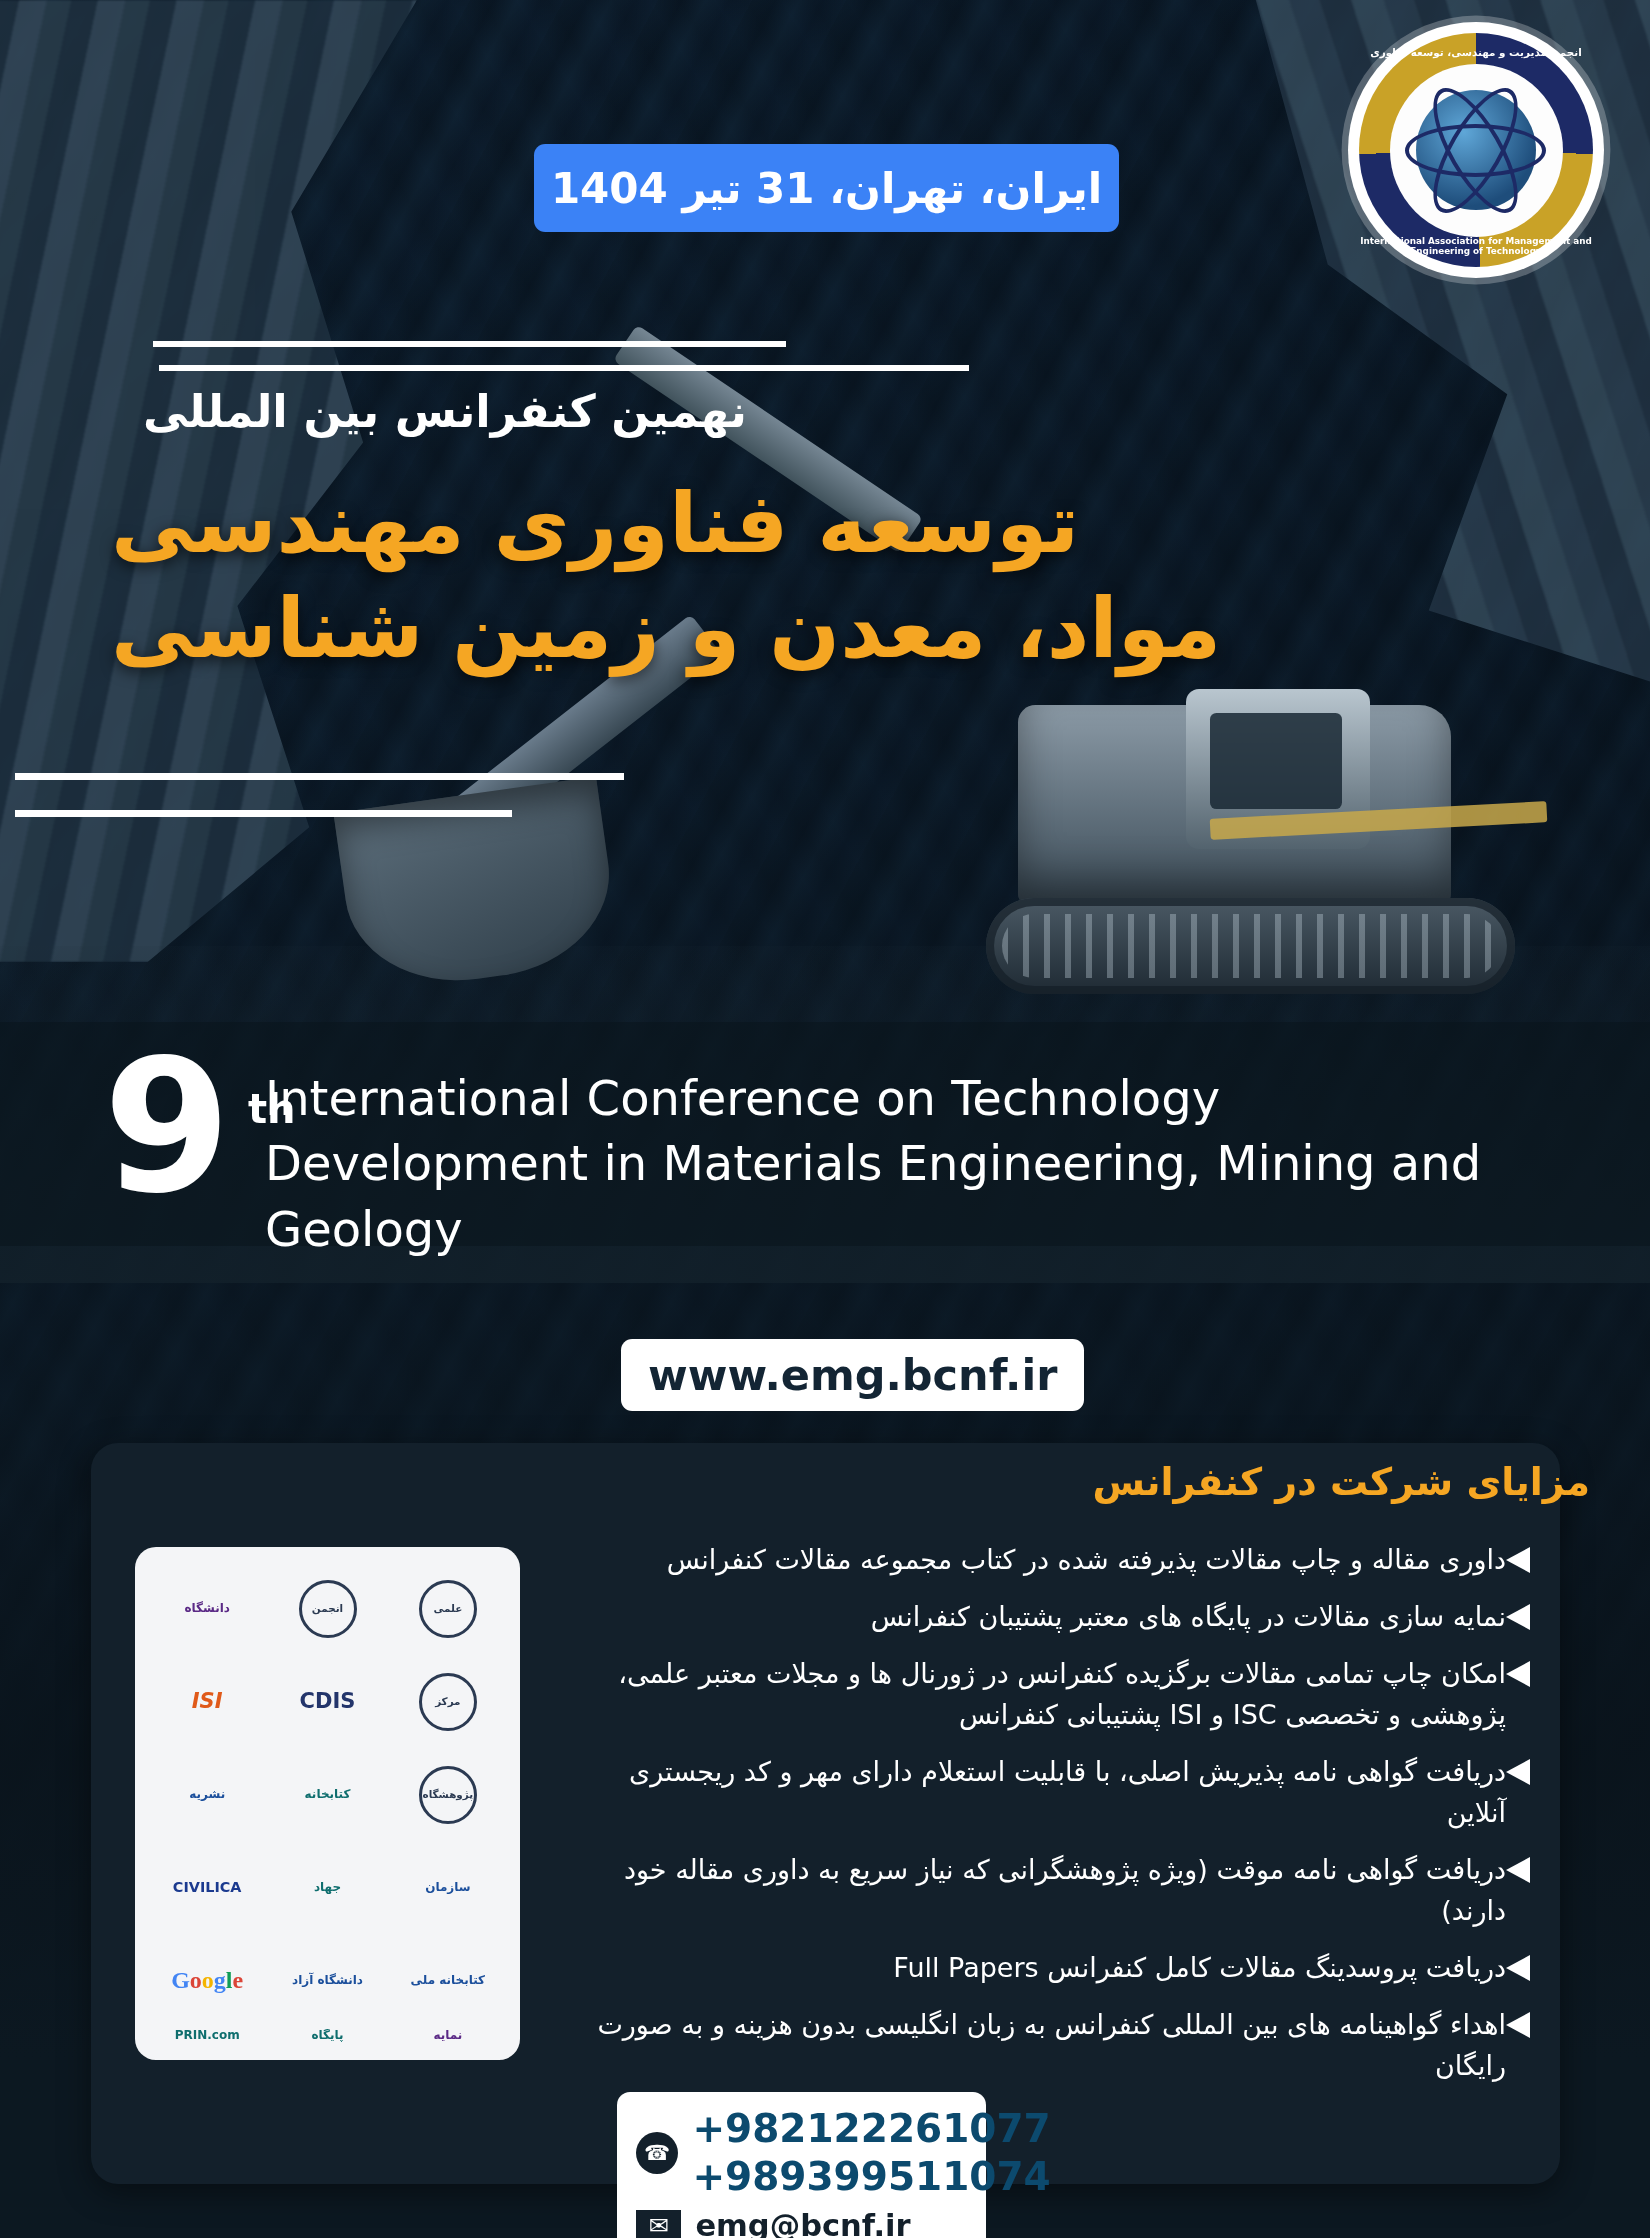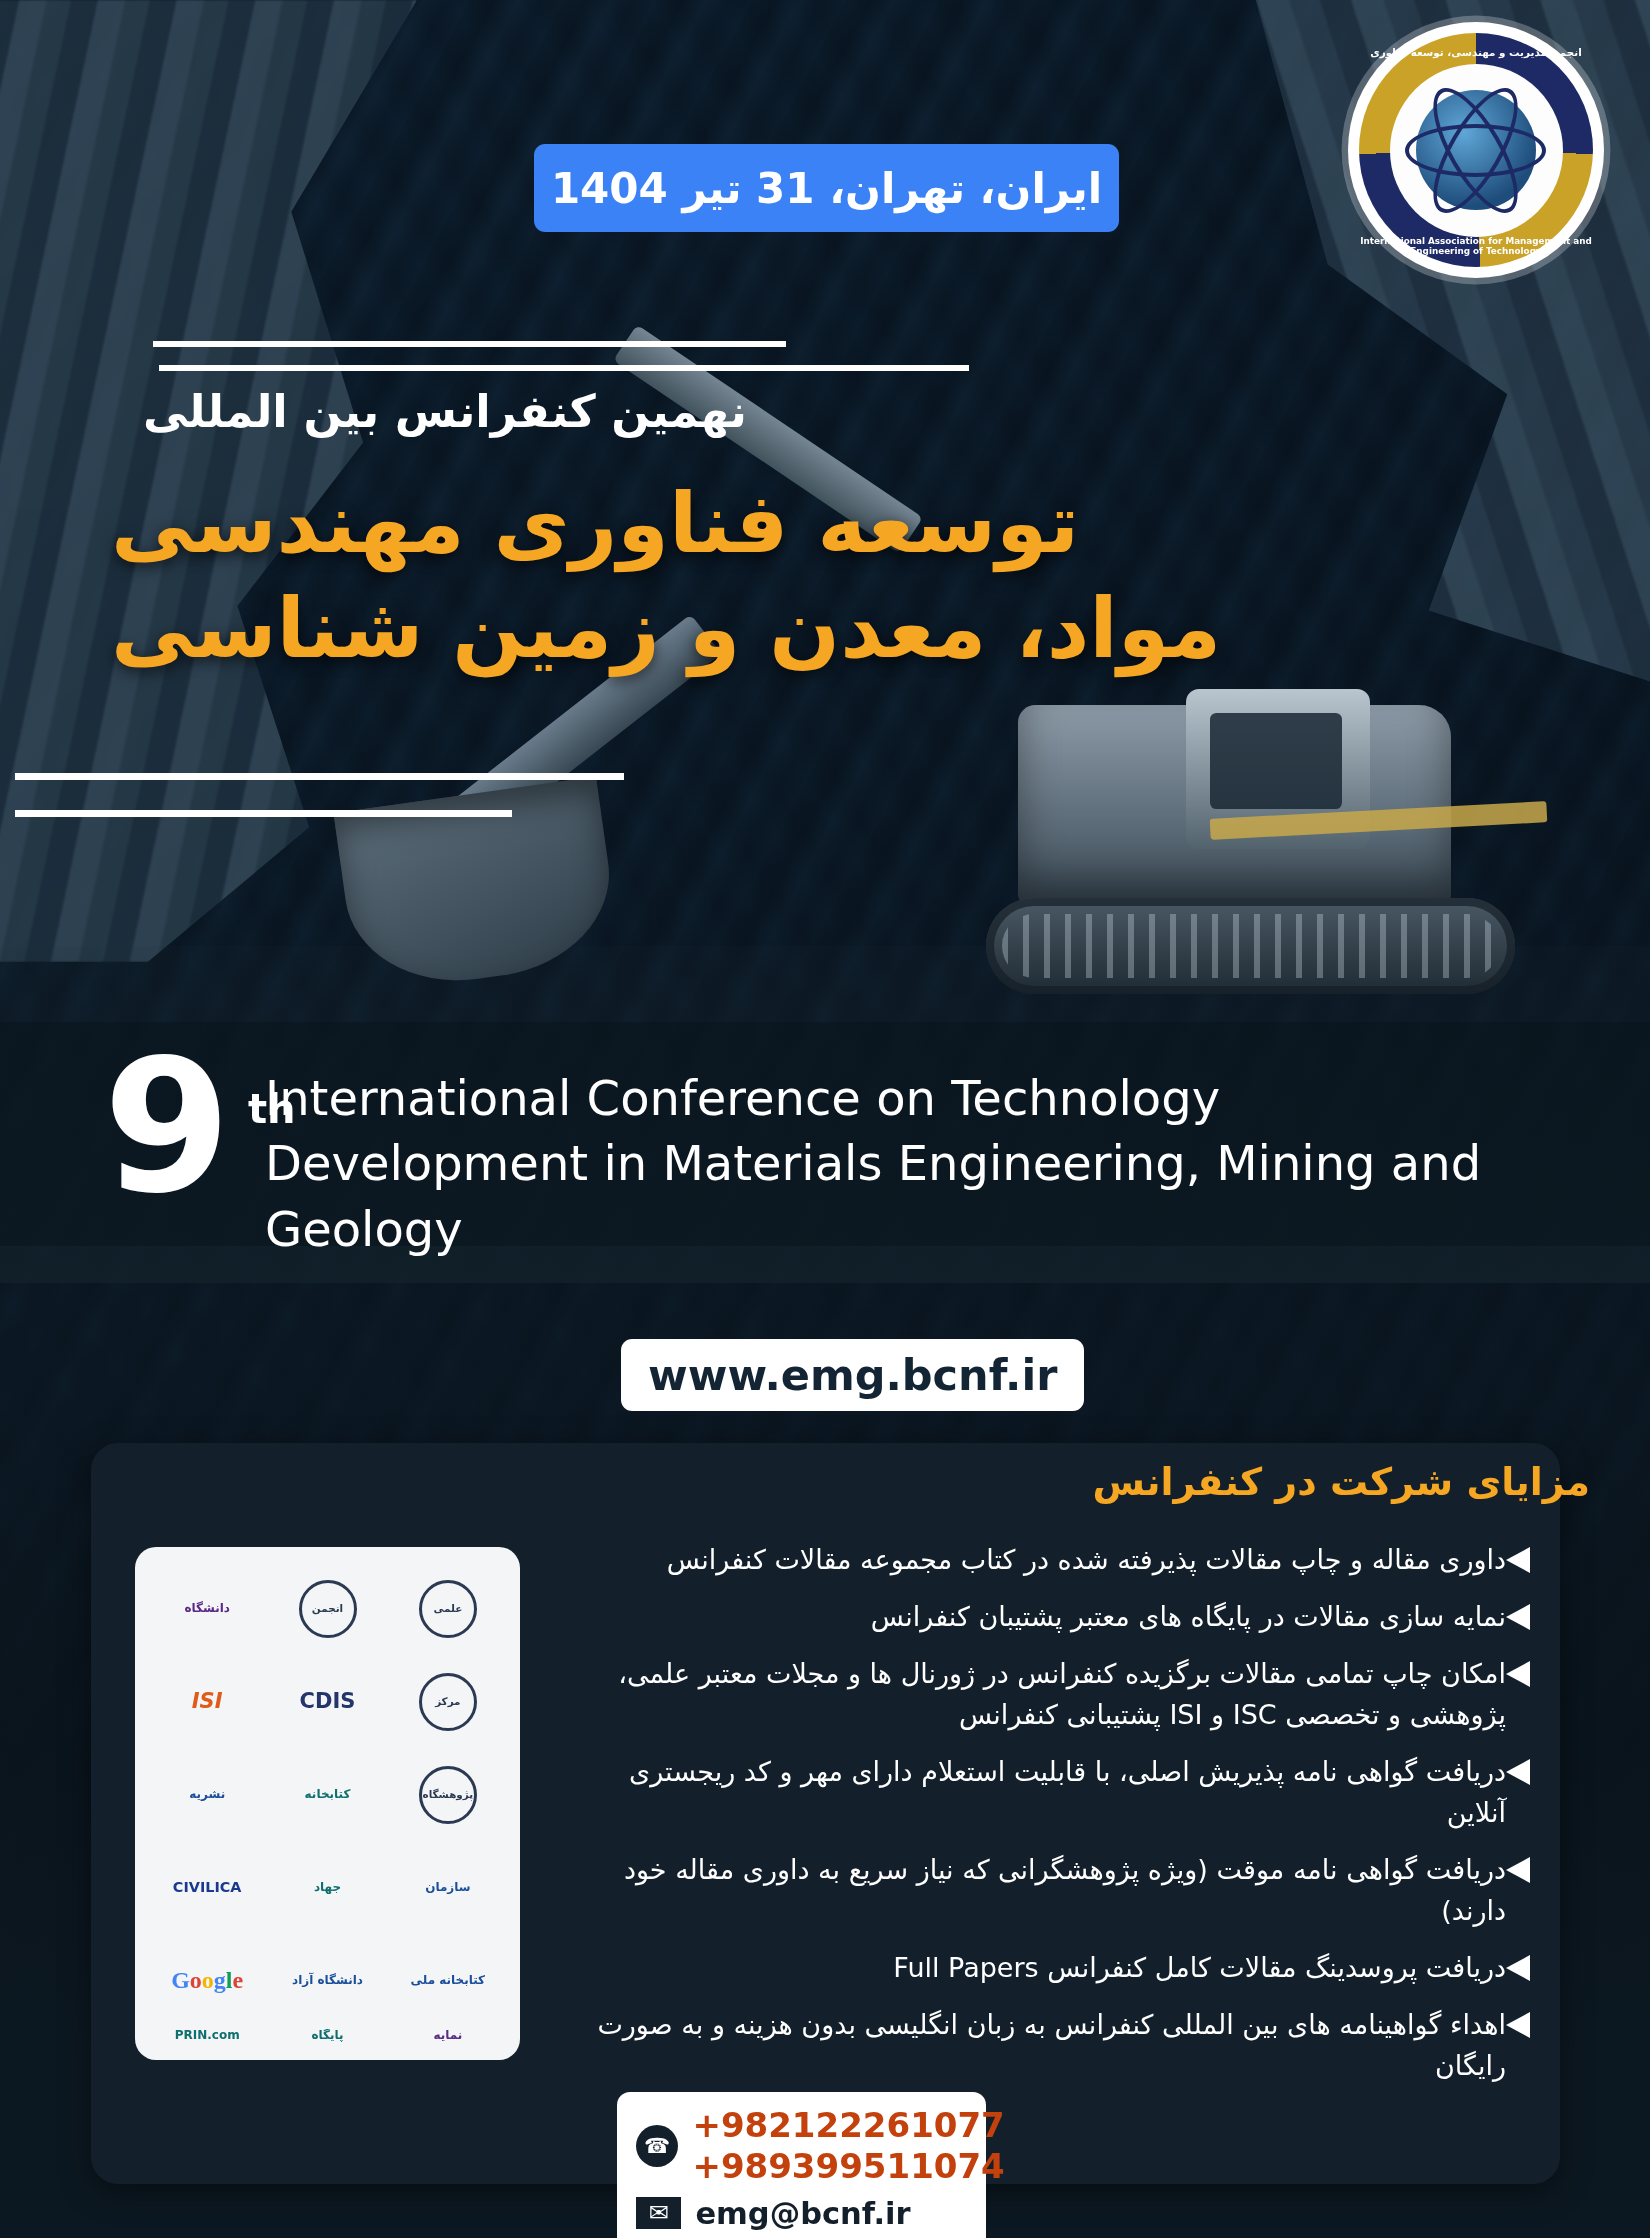--- a/index.html
+++ b/index.html
@@ -325,21 +325,21 @@
     background: #13202b; color: #fff;
     display: flex; align-items: center; justify-content: center;
     font-size: 21px;
   }
   .icon-mail {
     flex: 0 0 auto; width: 45px; height: 32px;
     background: #13202b; color: #fff;
     display: flex; align-items: center; justify-content: center;
     font-size: 24px;
   }
-  .contact-phones { color: #c2410c; font-size: 34px; font-weight: bold; line-height: 1.22; }
+  .contact-phones { color: #0c4a6e; font-size: 39px; font-weight: bold; line-height: 1.22; }
   .contact-email { color: #13202b; font-size: 30.5px; font-weight: bold; }
 </style>
 </head>
 <body>
 
 <div class="poster">
 
   <div class="bg-photo"></div>
   <div class="rock-left"></div>
   <div class="rock-right"></div>

